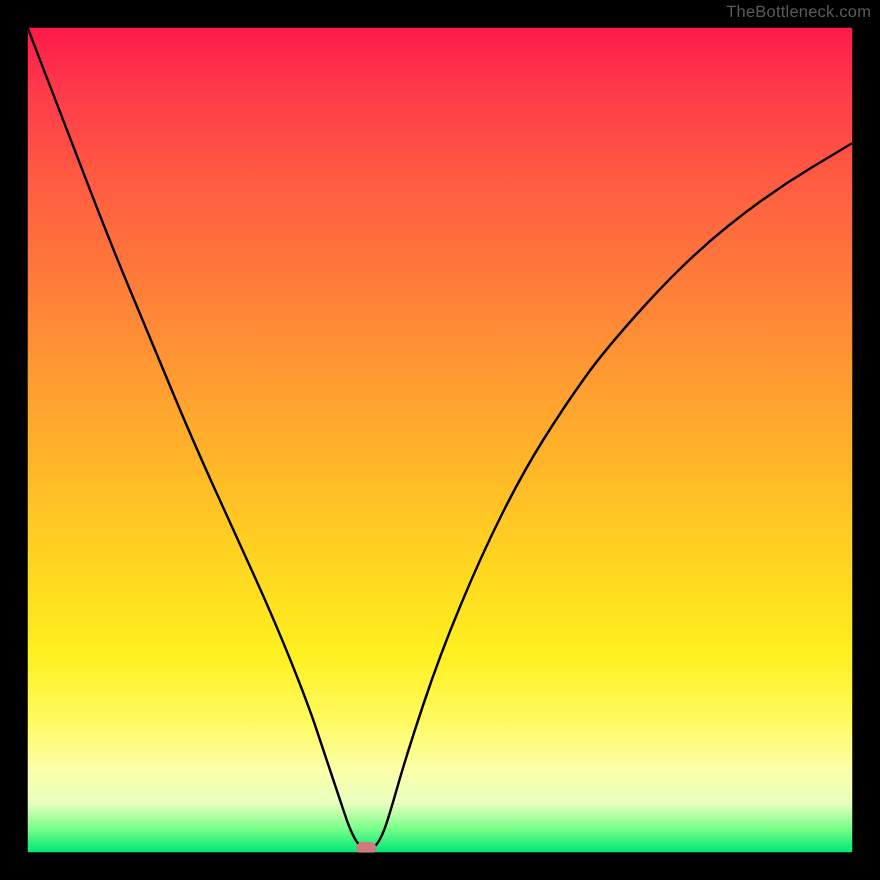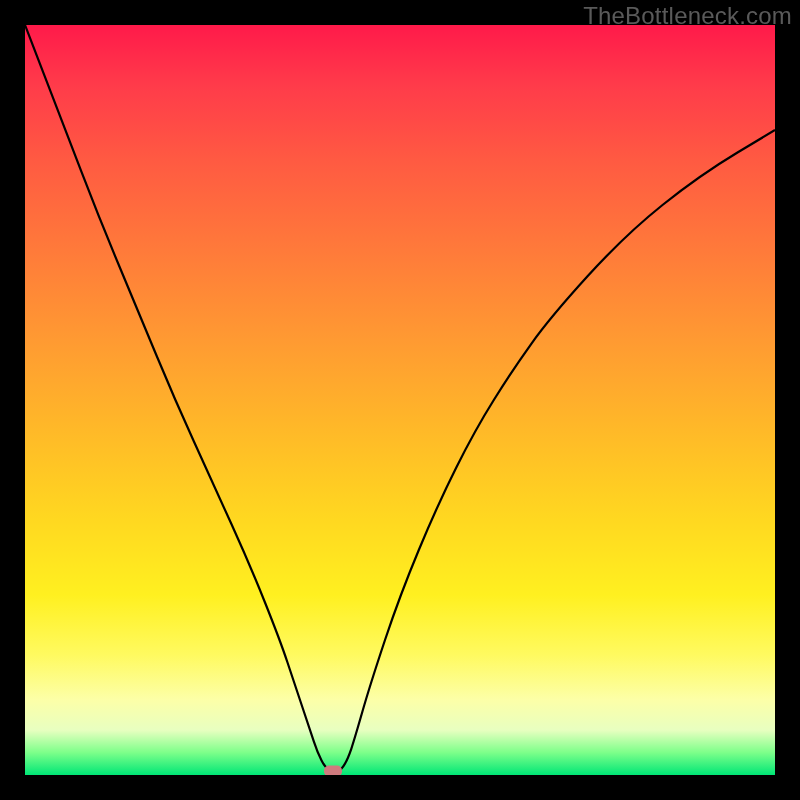--- a/index.html
+++ b/index.html
@@ -14,21 +14,21 @@
     position: relative;
     width: 800px;
     height: 800px;
     background: #000;
   }
   .watermark {
     position: absolute;
     top: 2px;
     right: 8px;
     color: #5a5a5a;
-    font-size: 24px;
+    font-size: 15px;
     font-weight: 500;
     letter-spacing: 0.2px;
     z-index: 10;
   }
   .plot-area {
     position: absolute;
     left: 25px;
     top: 25px;
     width: 750px;
     height: 750px;

